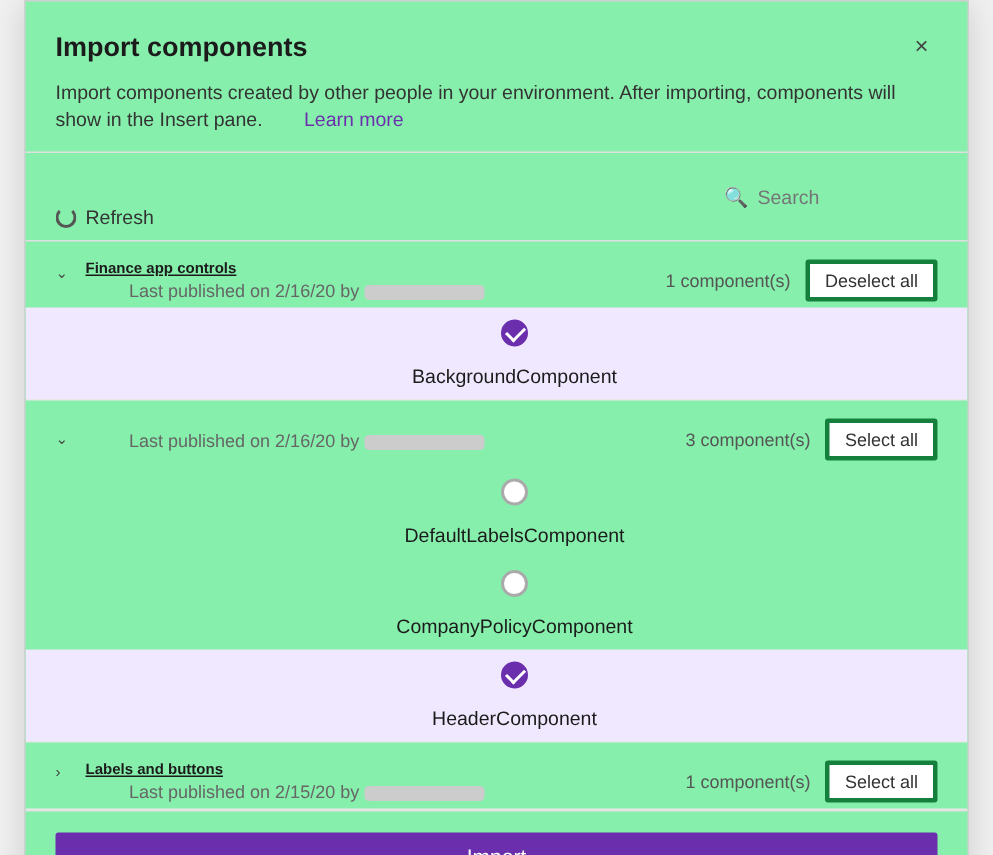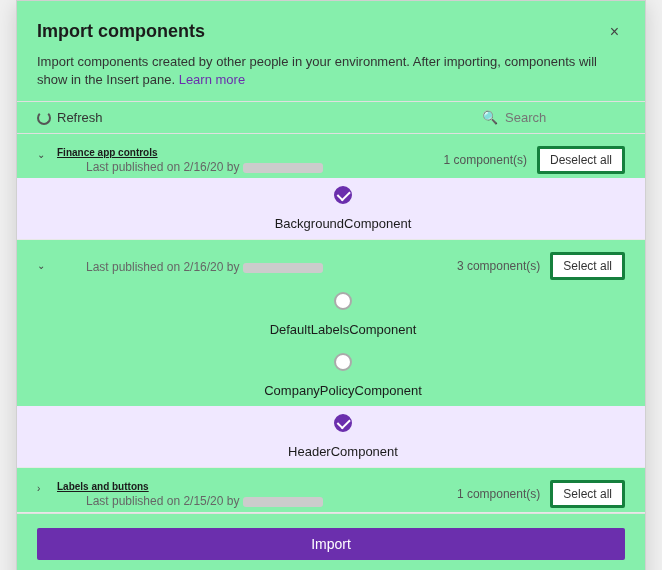--- a/index.html
+++ b/index.html
@@ -46,38 +46,40 @@
     }
     .dialog-description {
       padding: 0 20px 12px 20px;
       font-size: 13px;
       color: #333;
       line-height: 1.4;
     }
     .learn-more {
       color: #6b2fad;
       text-decoration: none;
+      margin-left: 24px;
     }
     .toolbar {
       padding: 8px 20px;
       display: flex;
       align-items: center;
       border-top: 1px solid #e0e0e0;
       border-bottom: 1px solid #e0e0e0;
       gap: 20px;
     }
     .refresh-btn {
       background: none;
       border: none;
       cursor: pointer;
       display: flex;
       align-items: center;
       gap: 6px;
       font-size: 13px;
       color: #333;
+      margin-top: 27px;
     }
     .search-box {
       display: flex;
       align-items: center;
       gap: 6px;
       margin-left: auto;
       font-size: 13px;
       color: #666;
     }
     .search-box input {

